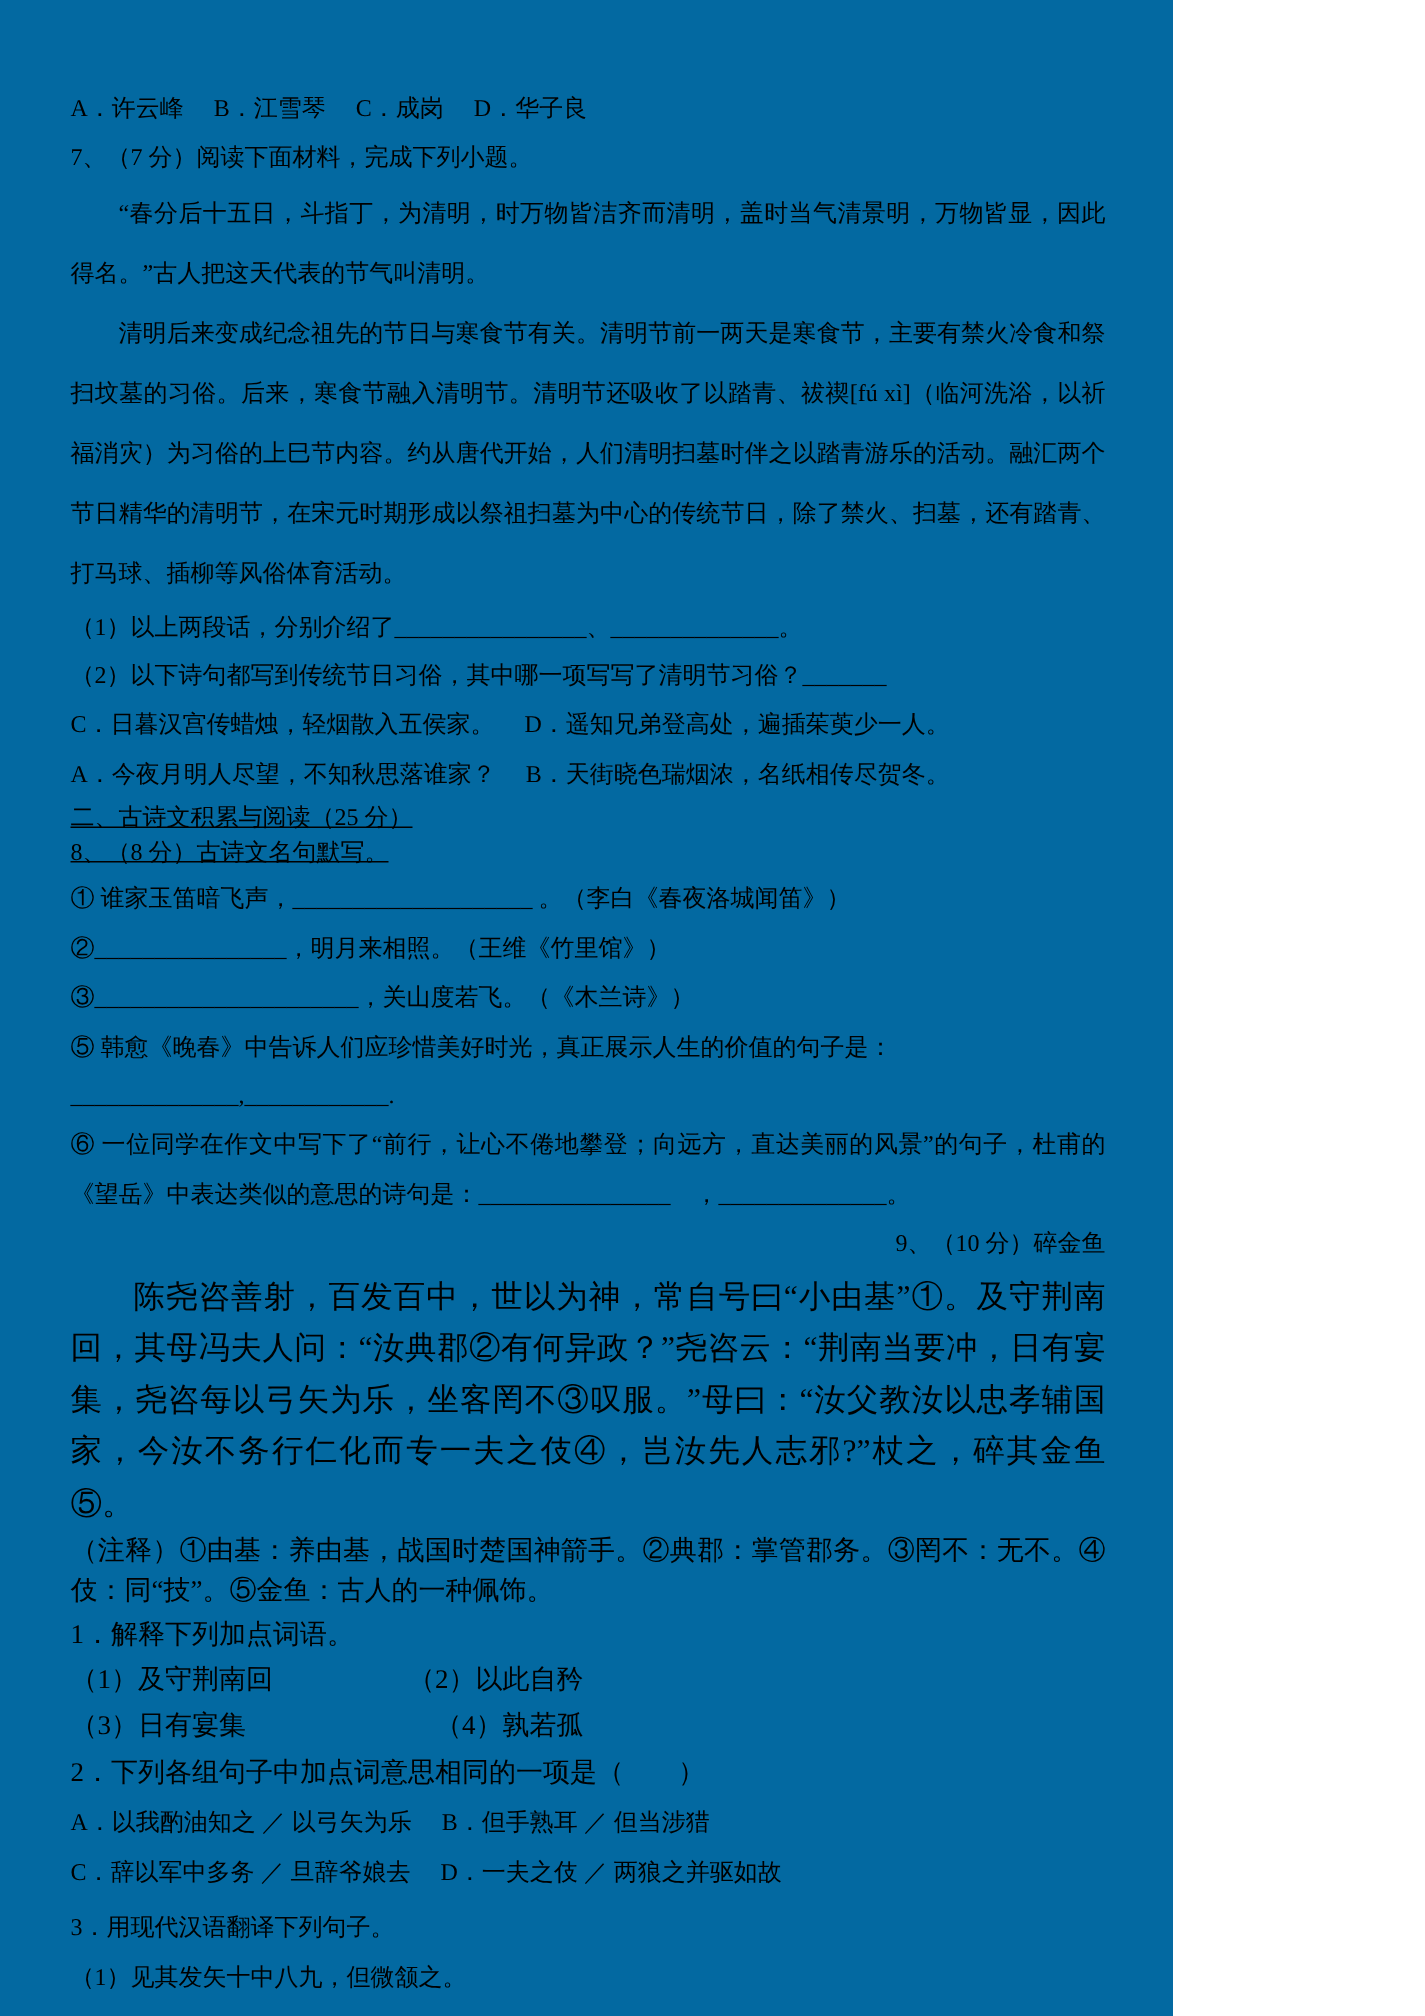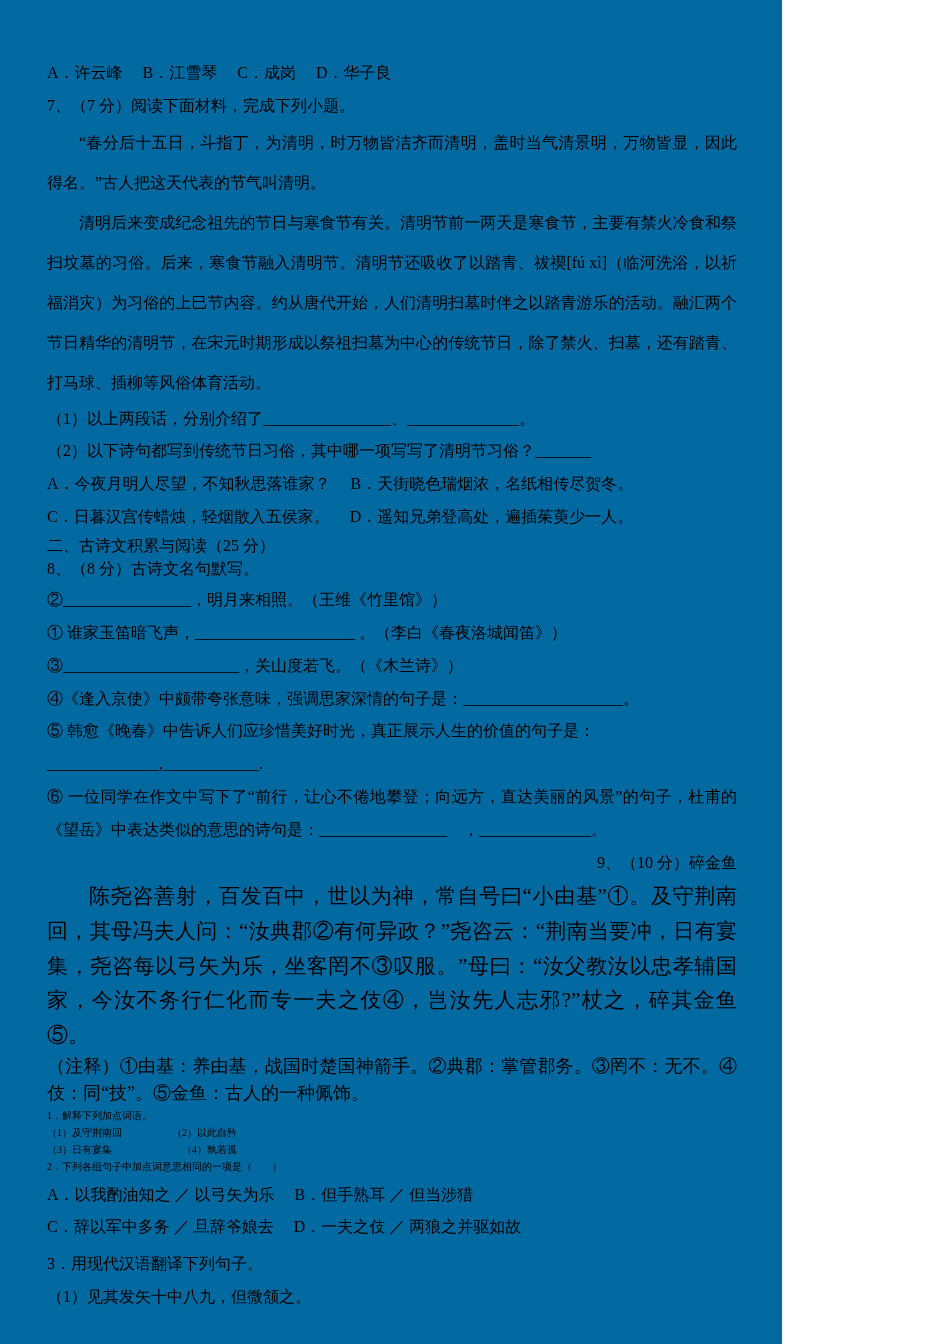--- a/index.html
+++ b/index.html
@@ -12,65 +12,64 @@
   }
   .page {
     width: 782px;
     min-height: 1344px;
     padding: 57px 45px 40px 47px;
     background: #0369a1;
   }
   p { font-size: 16px; }
   .std  { line-height: 2.05; margin: 0; }
   .wide { line-height: 2.5;  margin: 0; text-align: justify; text-indent: 2em; }
-  .sec  { line-height: 1.45; margin: 0; }
+  .sec  { line-height: 1.45; margin: 0; text-decoration: underline; }
   .mb4  { margin-bottom: 4px; }
   .mt4  { margin-top: 4px; }
   .center { text-align: right; }
   .just { text-align: justify; }
   .passage {
     font-size: 21px;
     line-height: 1.65;
     margin: 0;
     text-align: justify;
     text-indent: 2em;
   }
   .notes {
     font-size: 18px;
     line-height: 1.5;
     margin: 0;
     text-align: justify;
   }
   .q9line {
-    font-size: 10px;
+    font-size: 18px;
     line-height: 1.7;
     margin: 0;
   }
 </style>
 </head>
 <body>
 
 <div class="page">
 
   <p class="std">A．许云峰　 B．江雪琴　 C．成岗　 D．华子良</p>
 
   <p class="std">7、（7 分）阅读下面材料，完成下列小题。</p>
   <p class="wide">“春分后十五日，斗指丁，为清明，时万物皆洁齐而清明，盖时当气清景明，万物皆显，因此得名。”古人把这天代表的节气叫清明。</p>
   <p class="wide">清明后来变成纪念祖先的节日与寒食节有关。清明节前一两天是寒食节，主要有禁火冷食和祭扫坟墓的习俗。后来，寒食节融入清明节。清明节还吸收了以踏青、祓禊[fú xì]（临河洗浴，以祈福消灾）为习俗的上巳节内容。约从唐代开始，人们清明扫墓时伴之以踏青游乐的活动。融汇两个节日精华的清明节，在宋元时期形成以祭祖扫墓为中心的传统节日，除了禁火、扫墓，还有踏青、打马球、插柳等风俗体育活动。</p>
   <p class="std">（1）以上两段话，分别介绍了________________、______________。</p>
   <p class="std">（2）以下诗句都写到传统节日习俗，其中哪一项写写了清明节习俗？_______</p>
+  <p class="std">C．日暮汉宫传蜡烛，轻烟散入五侯家。　 D．遥知兄弟登高处，遍插茱萸少一人。</p>
   <p class="std">A．今夜月明人尽望，不知秋思落谁家？　 B．天街晓色瑞烟浓，名纸相传尽贺冬。</p>
-  <p class="std">C．日暮汉宫传蜡烛，轻烟散入五侯家。　 D．遥知兄弟登高处，遍插茱萸少一人。</p>
 
   <p class="sec">二、古诗文积累与阅读（25 分）</p>
   <p class="sec mb4">8、（8 分）古诗文名句默写。</p>
+  <p class="std">① 谁家玉笛暗飞声，____________________ 。（李白《春夜洛城闻笛》）</p>
   <p class="std">②________________，明月来相照。（王维《竹里馆》）</p>
-  <p class="std">① 谁家玉笛暗飞声，____________________ 。（李白《春夜洛城闻笛》）</p>
   <p class="std">③______________________，关山度若飞。（《木兰诗》）</p>
-  <p class="std">④《逢入京使》中颇带夸张意味，强调思家深情的句子是：____________________。</p>
   <p class="std">⑤ 韩愈《晚春》中告诉人们应珍惜美好时光，真正展示人生的价值的句子是：______________,____________.</p>
   <p class="std just">⑥ 一位同学在作文中写下了“前行，让心不倦地攀登；向远方，直达美丽的风景”的句子，杜甫的《望岳》中表达类似的意思的诗句是：________________　，______________。</p>
 
   <p class="std center">9、（10 分）碎金鱼</p>
   <p class="passage">陈尧咨善射，百发百中，世以为神，常自号曰“小由基”①。及守荆南回，其母冯夫人问：“汝典郡②有何异政？”尧咨云：“荆南当要冲，日有宴集，尧咨每以弓矢为乐，坐客罔不③叹服。”母曰：“汝父教汝以忠孝辅国家，今汝不务行仁化而专一夫之伎④，岂汝先人志邪?”杖之，碎其金鱼⑤。</p>
   <p class="notes">（注释）①由基：养由基，战国时楚国神箭手。②典郡：掌管郡务。③罔不：无不。④伎：同“技”。⑤金鱼：古人的一种佩饰。</p>
   <p class="q9line">1．解释下列加点词语。</p>
   <p class="q9line">（1）及守荆南回　　　　　（2）以此自矜</p>
   <p class="q9line">（3）日有宴集　　　　　　　（4）孰若孤</p>
   <p class="q9line">2．下列各组句子中加点词意思相同的一项是（　　）</p>

